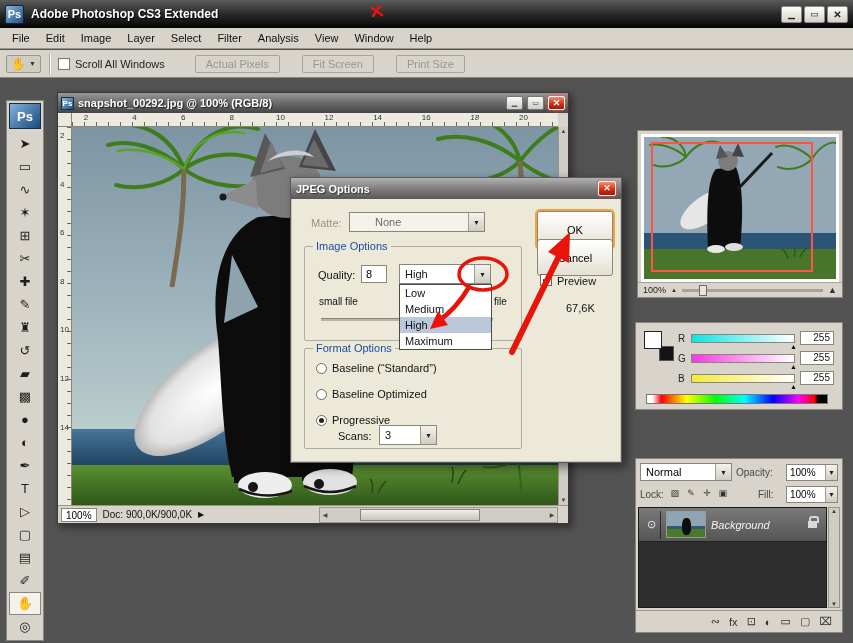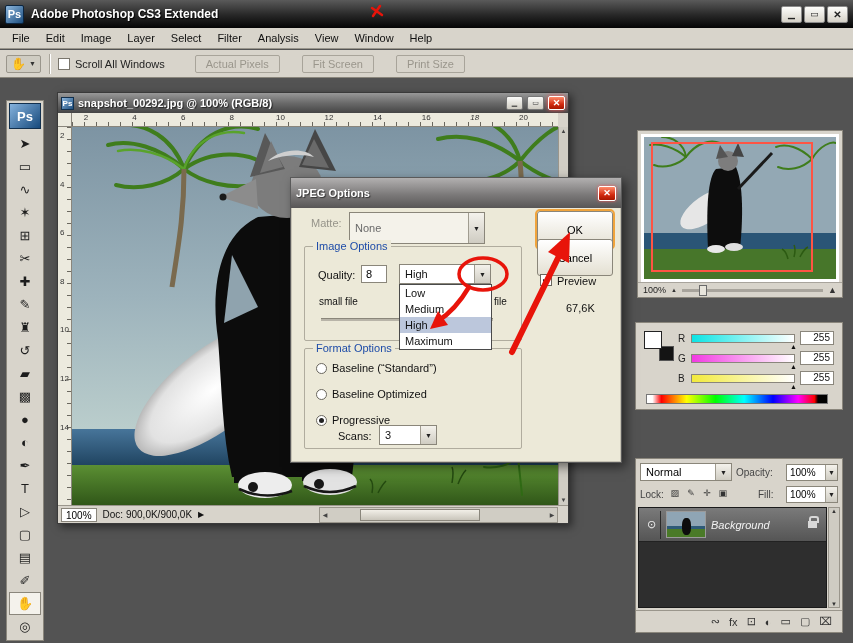--- a/index.html
+++ b/index.html
@@ -90,34 +90,34 @@
   .hscroll { margin-left:auto; width:239px; height:16px; background:#d0cdc4; border:1px solid #9a968c;
     display:flex; align-items:center; margin-right:10px; }
   .hscroll .arr { font-size:6px; color:#444; width:10px; text-align:center; }
   .htrack { flex:1; height:100%; position:relative; }
   .hthumb { position:absolute; left:14%; top:1px; bottom:1px; width:55%;
     background:linear-gradient(#f2efe8,#c9c5bb); border:1px solid #8a867c; }
   .scene { display:block; }
   
   .jpeg-dialog { position:absolute; left:290px; top:177px; width:332px; height:286px; background:#ece9d8;
     border:1px solid #5a5a5a; box-shadow:0 0 0 1px #c6c2b4 inset, 4px 4px 10px rgba(0,0,0,.5); z-index:50; }
-  .dlg-titlebar { height:30px; background:linear-gradient(#b2b0b0,#7c7a7a 55%,#585656);
+  .dlg-titlebar { height:21px; background:linear-gradient(#b2b0b0,#7c7a7a 55%,#585656);
     display:flex; align-items:center; padding:0 5px; }
   .dlg-title { color:#fff; font-weight:bold; font-size:11px; flex:1; text-shadow:1px 1px 1px #333; }
   .dlg-close { width:18px; height:15px; background:linear-gradient(#ff8a6a,#d22a10 60%,#a81600);
     color:#fff; font-weight:bold; border:1px solid #fff; border-radius:2px; font-size:9px;
     line-height:13px; text-align:center; box-shadow:0 0 3px #f55; }
   .dlg-el { position:absolute; font-size:11px; color:#111; }
   .lbl-matte { left:20px; top:39px; color:#96948a; }
   .combo { display:flex; align-items:center; background:#fff; border:1px solid #8a867a; font-size:11px; }
   .combo .val { padding-left:5px; flex:1; white-space:nowrap; overflow:hidden; }
   .chev { width:16px; align-self:stretch; background:linear-gradient(#f4f2ec,#cfccc2);
     border-left:1px solid #a09c90; font-size:7px; display:flex; align-items:center;
     justify-content:center; color:#222; }
-  .sel-matte { left:58px; top:34px; width:136px; height:32px; background:#f4f2ea; color:#6a6a6a; }
+  .sel-matte { left:58px; top:34px; width:136px; height:20px; background:#f4f2ea; color:#6a6a6a;padding-left:20px; }
   .sel-matte .val { color:#6a6a6a; }
   .btn { position:absolute; left:246px; width:76px; height:37px; font-size:11px;
     background:linear-gradient(#ffffff,#e4e0d2); border:1px solid #8a867a; border-radius:3px;
     font-family:"Liberation Sans",sans-serif; }
   .btn-ok { top:33px; outline:2px solid var(--focus); }
   .btn-cancel { top:61px; }
   .grp { position:absolute; border:1px solid #b0ac9e; border-radius:2px; }
   .grp-image { left:13px; top:68px; width:218px; height:95px; }
   .grp-format { left:13px; top:170px; width:218px; height:101px; }
   .grp-legend { position:absolute; top:-7px; left:8px; background:#ece9d8; padding:0 3px;

